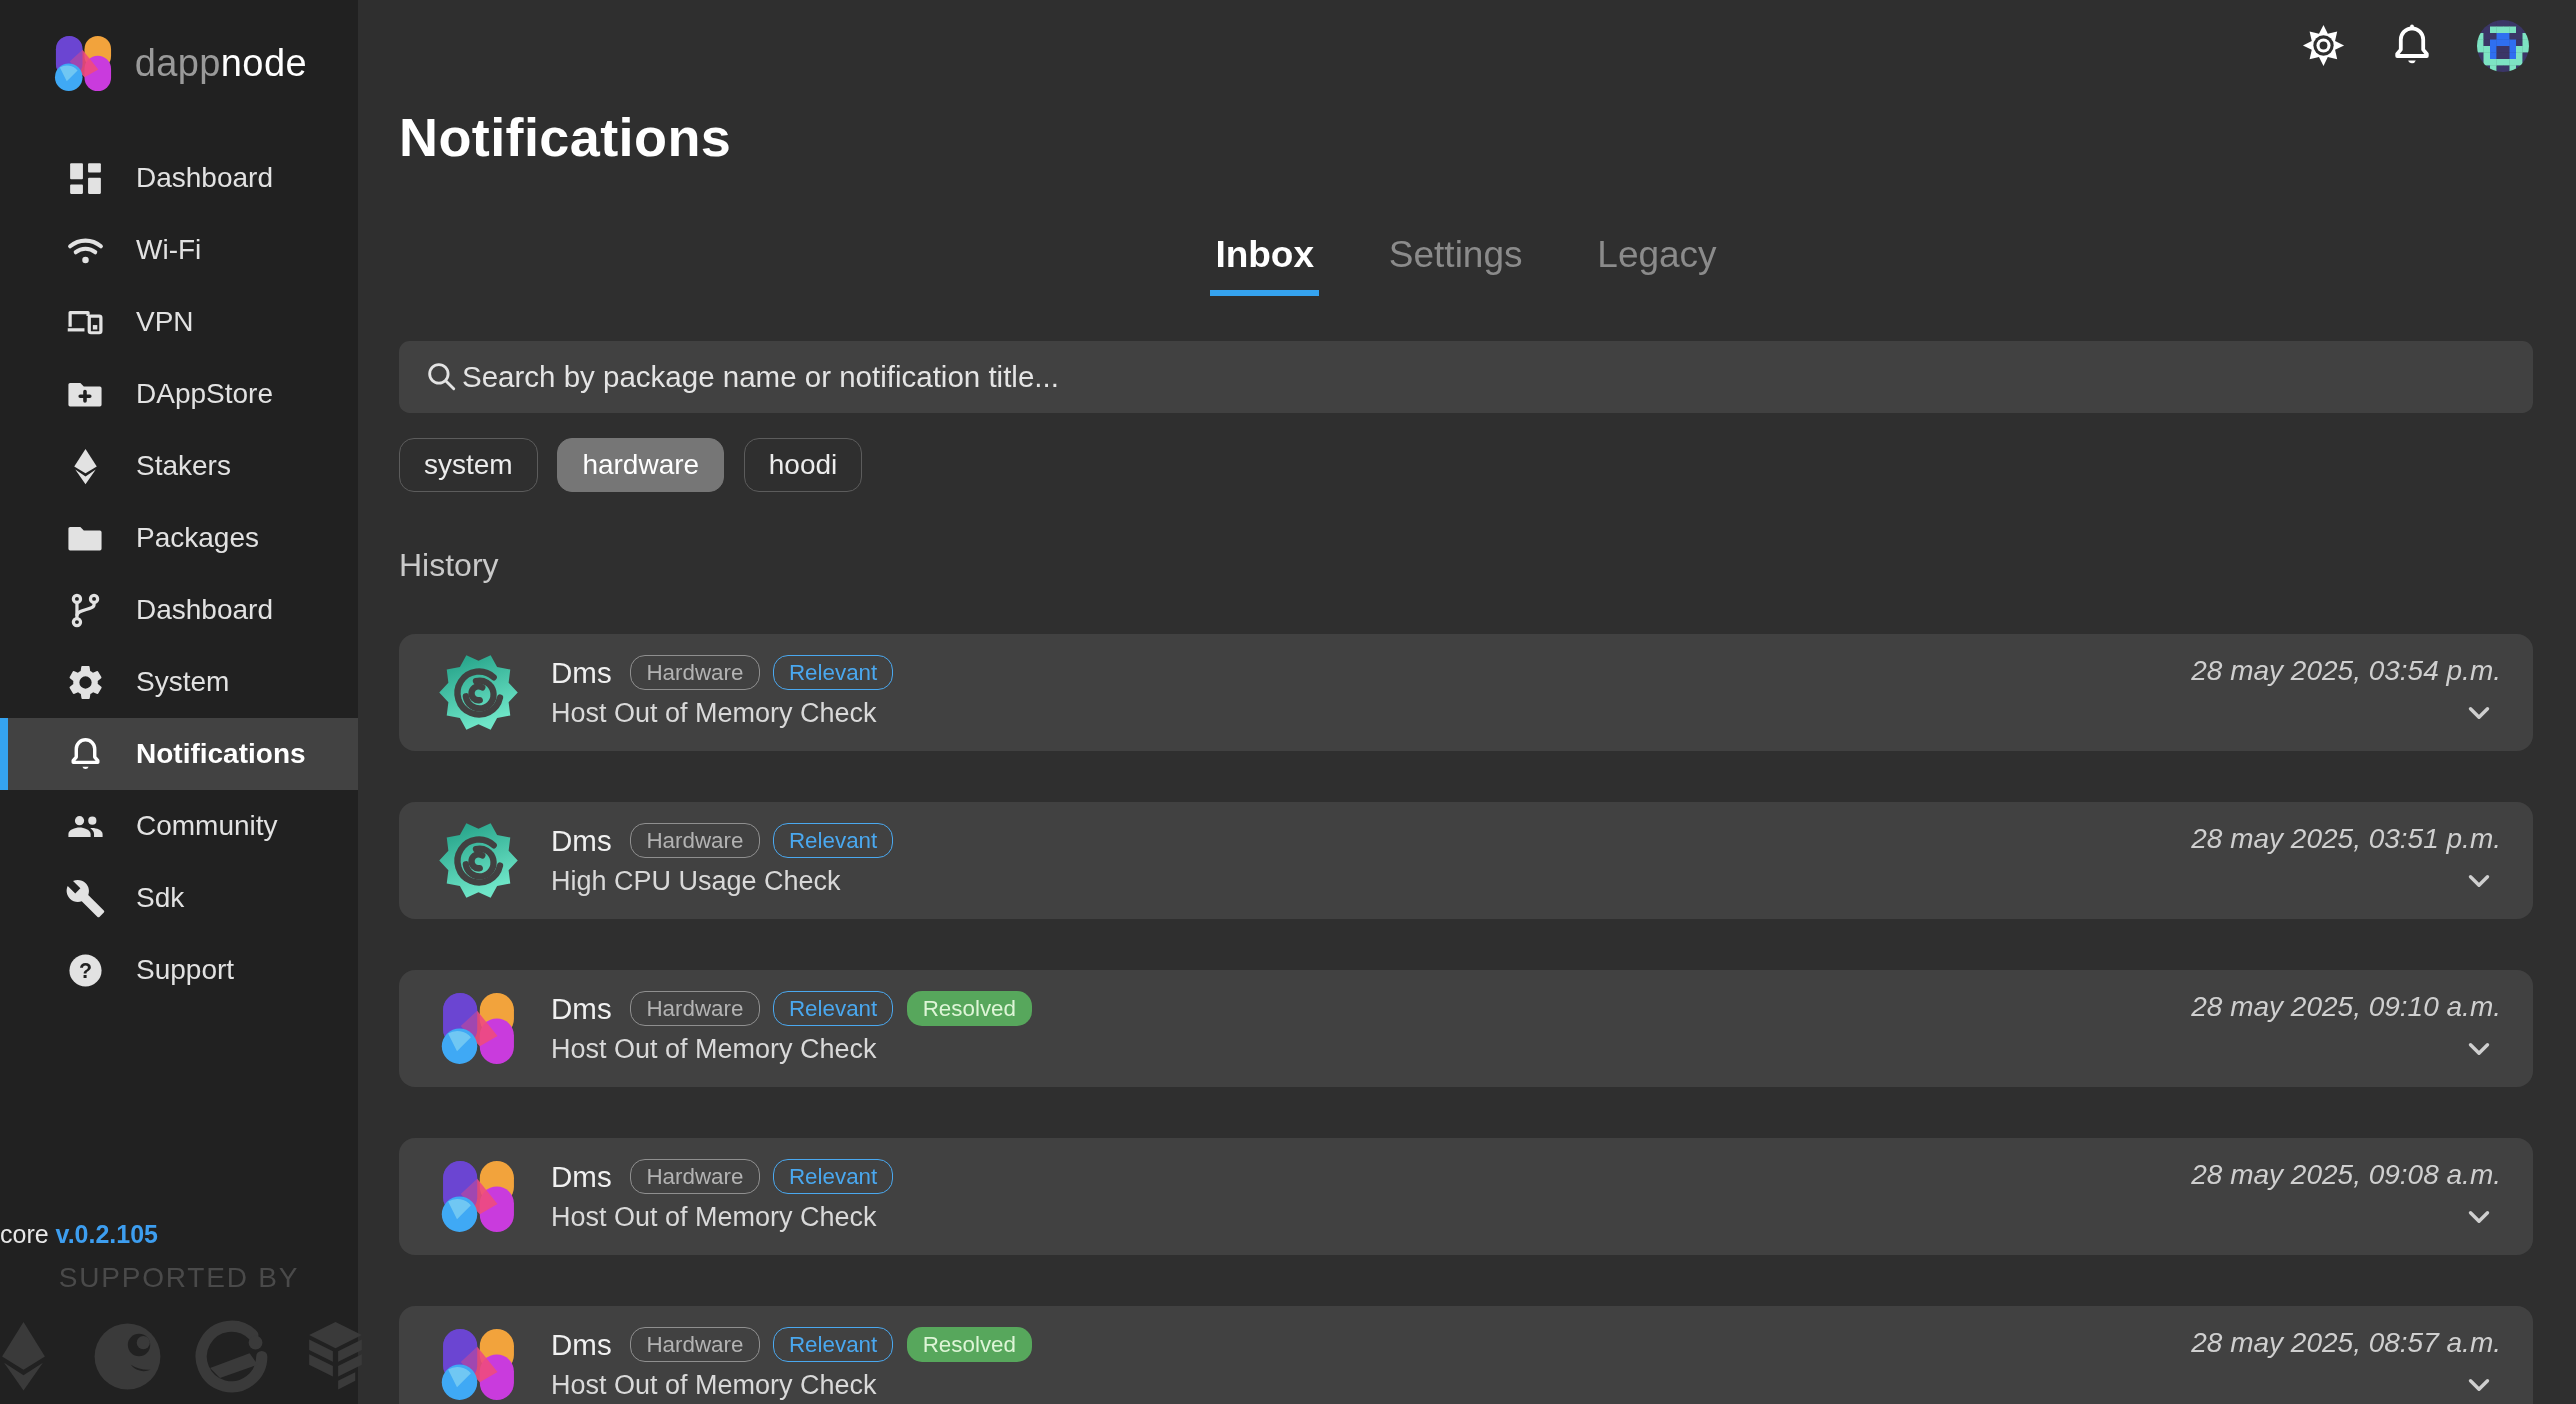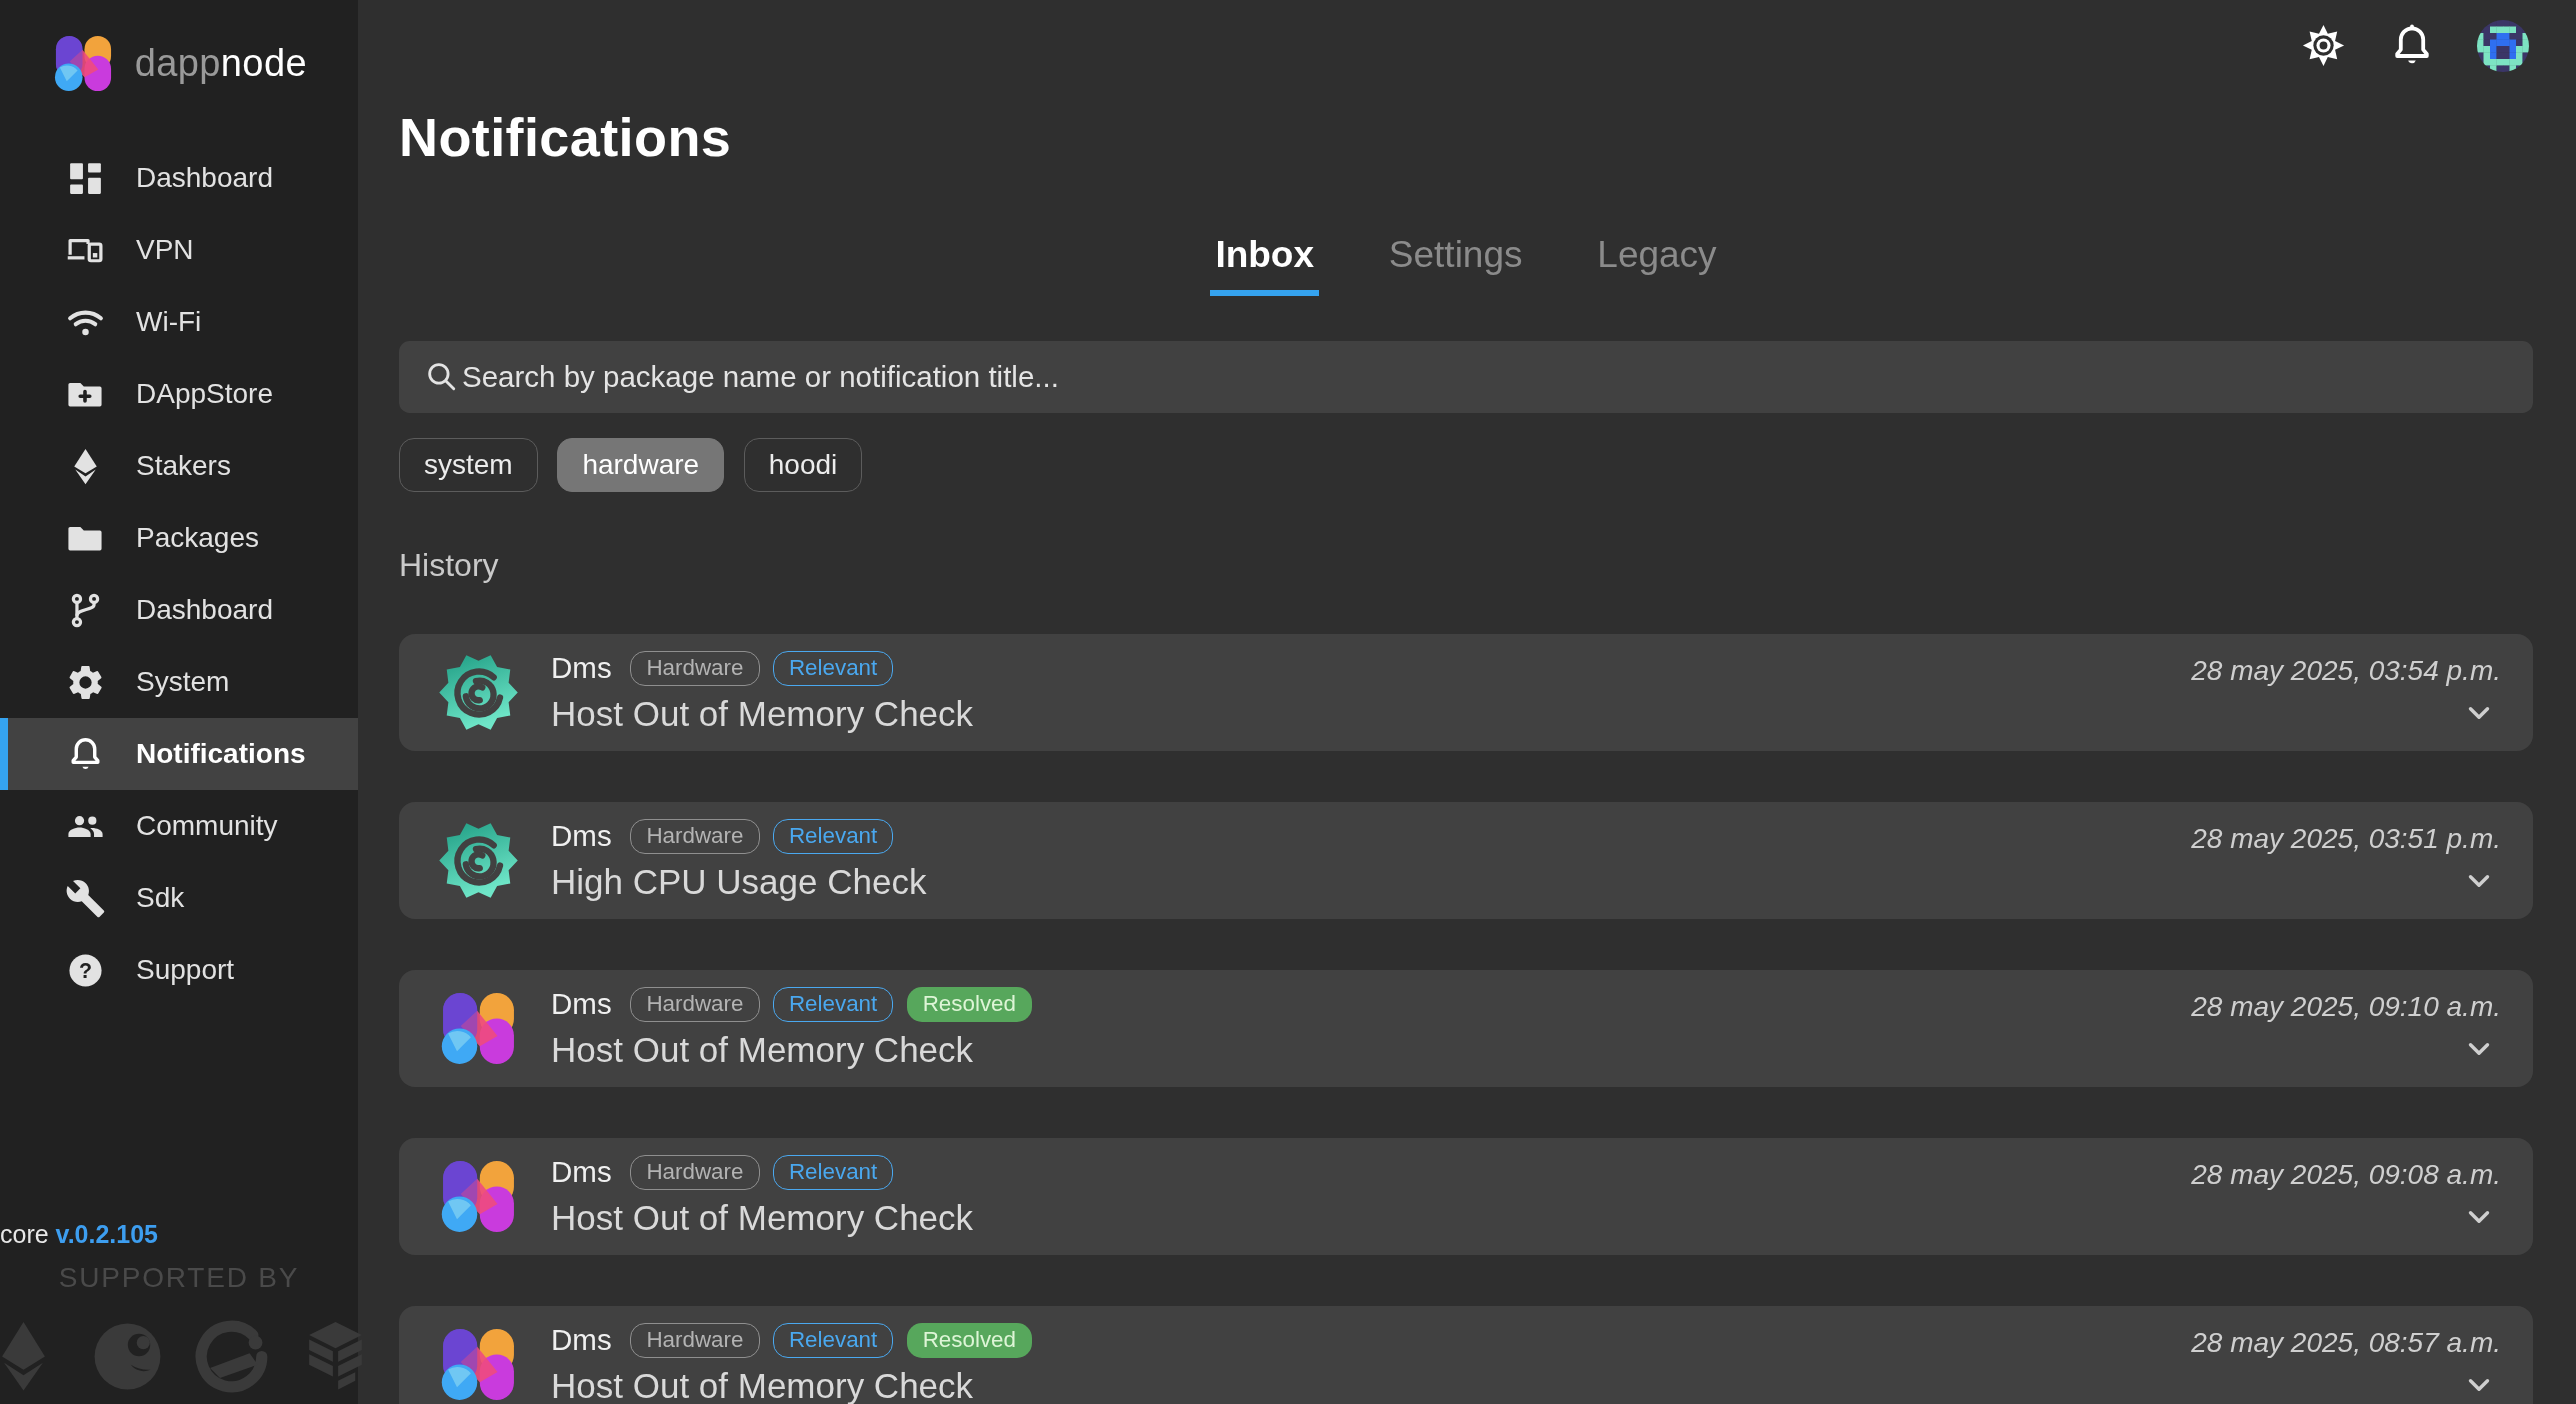--- a/index.html
+++ b/index.html
@@ -84,21 +84,21 @@
   }
   .card-icon { width:81px; height:81px; flex:none; margin-right:32px; display:flex; align-items:center; justify-content:center; }
   .card-icon svg { width:81px; height:81px; }
   .card-body { flex:1; display:flex; flex-direction:column; justify-content:center; gap:8px; min-width:0; }
   .card-row1 { display:flex; align-items:center; gap:13.4px; }
   .card-source { font-size:29.5px; color:#f0f0f0; margin-right:5.4px; }
   .badge { font-size:22.4px; padding:3.6px 15px; border-radius:15px; border:1.8px solid transparent; white-space:nowrap; }
   .badge.hardware { border-color:#8f8f8f; color:#b3b3b3; }
   .badge.relevant { border-color:#4aa8ef; color:#4aa8ef; }
   .badge.resolved { background:#57a75c; color:#ddf5d6; }
-  .card-title { font-size:35px; color:#d9d9d9; overflow:hidden; text-overflow:ellipsis; white-space:nowrap; }
+  .card-title { font-size:27px; color:#d9d9d9; overflow:hidden; text-overflow:ellipsis; white-space:nowrap; }
   .card-right { display:flex; flex-direction:column; align-items:flex-end; justify-content:center; gap:9px; flex:none; }
   .card-time { font-size:28px; font-style:italic; color:#cfcfcf; }
   .card-chevron { display:flex; margin-right:5.4px; cursor:pointer; }
   .card-chevron svg { width:34px; height:34px; }
 </style>
 </head>
 <body>
 
 <aside class="sidebar">
   <div class="brand">
@@ -121,38 +121,38 @@
       <rect x="3" y="3" width="7.5" height="9.5" rx="0.6"></rect>
             <rect x="13.5" y="3" width="7.5" height="5.5" rx="0.6"></rect>
       <rect x="13.5" y="11.5" width="7.5" height="9.5" rx="0.6"></rect>
             <rect x="3" y="15.5" width="7.5" height="5.5" rx="0.6"></rect>
     </svg>
         </span>
     <span class="nav-label">Dashboard</span>
   </div>
       <div class="nav-item">
     <span class="nav-icon">
+          <svg viewBox="0 0 24 24" fill="none" stroke="#e2e2e2" stroke-width="2.4" stroke-linecap="round">
+      <path d="M3 9.5a14 14 0 0 1 18 0"></path>
+            <path d="M6.3 13a9 9 0 0 1 11.4 0"></path>
+      <circle cx="12" cy="17.6" r="1.9" fill="#e2e2e2" stroke="none"></circle>
+    </svg>
+        </span>
+    <span class="nav-label">Wi-Fi</span>
+  </div>
+      <div class="nav-item">
+    <span class="nav-icon">
           <svg viewBox="0 0 24 24" fill="none" stroke="#e2e2e2" stroke-width="1.9" stroke-linejoin="round">
       <path d="M3 14.5V6.2h10.5v2"></path>
             <path d="M1.6 16.3h9.8"></path>
       <rect x="14.2" y="8.2" width="6.8" height="9.8" rx="1"></rect>
       <rect x="16.3" y="13.5" width="2.6" height="2.6" fill="#e2e2e2" stroke="none"></rect>
     </svg>
         </span>
     <span class="nav-label">VPN</span>
-  </div>
-      <div class="nav-item">
-    <span class="nav-icon">
-          <svg viewBox="0 0 24 24" fill="none" stroke="#e2e2e2" stroke-width="2.4" stroke-linecap="round">
-      <path d="M3 9.5a14 14 0 0 1 18 0"></path>
-            <path d="M6.3 13a9 9 0 0 1 11.4 0"></path>
-      <circle cx="12" cy="17.6" r="1.9" fill="#e2e2e2" stroke="none"></circle>
-    </svg>
-        </span>
-    <span class="nav-label">Wi-Fi</span>
   </div>
       <div class="nav-item">
     <span class="nav-icon">
           <svg viewBox="0 0 24 24">
       <path d="M3 5.2h6l2 2.1h9.4a1 1 0 0 1 1 1V18a1 1 0 0 1-1 1H3a1 1 0 0 1-1-1V6.2a1 1 0 0 1 1-1z" fill="#e2e2e2"></path>
       <path d="M11.7 10.2v5.6M8.9 13h5.6" stroke="#212121" stroke-width="2.1" stroke-linecap="round"></path>
     </svg>
         </span>
     <span class="nav-label">DAppStore</span>
   </div>

